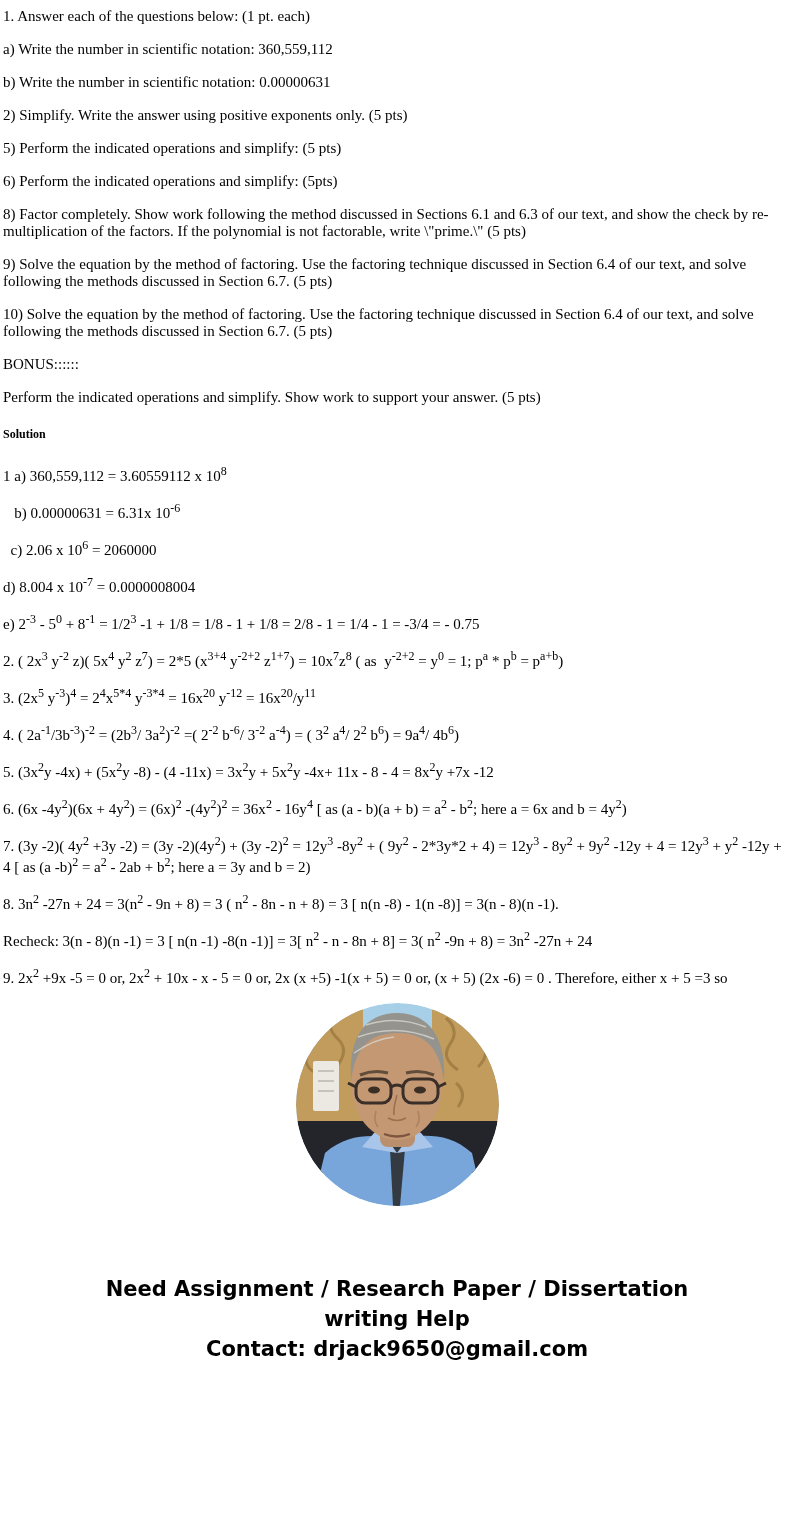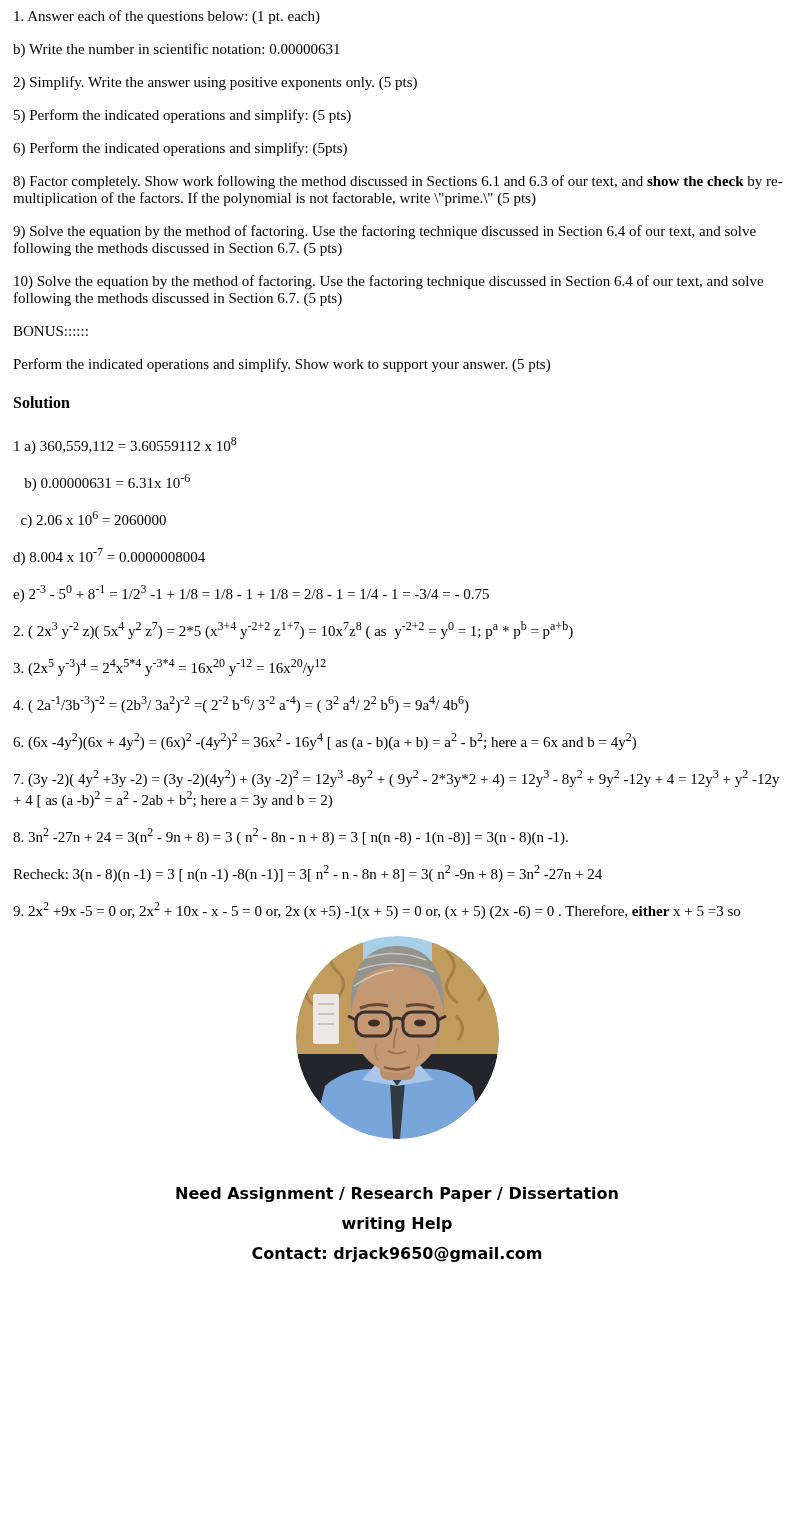--- a/index.html
+++ b/index.html
@@ -8,85 +8,87 @@
     min-height: 1523px;
     margin: 0 auto;
     background: #ffffff;
     color: #000000;
     font-family: "Liberation Serif", serif;
     font-size: 15px;
     line-height: normal;
     box-sizing: border-box;
     overflow: hidden;
   }
-  .doc { padding: 8px 9px 0 13px; }
+  .doc { padding: 8px 9px 0 3px; }
   .doc p {
     margin: 0 0 16px 0;
     white-space: pre-wrap;
   }
   .doc sup { font-size: 12px; }
-  .b { font-weight: bold; text-align: right; }
+  .b { font-weight: normal; text-align: right; }
   .solution-heading {
-    font-size: 16px;
+    font-size: 12px;
     font-weight: bold;
     margin: 21px 0 22px 0;
     font-family: "Liberation Serif", serif;
   }
   .avatar-wrap {
     margin: 6px auto 0 auto;
     width: 203px;
     height: 203px;
   }
   .avatar-wrap svg { display: block; border-radius: 50%; }
   .curtain-swirl { stroke: #8a6a35; stroke-width: 3; fill: none; opacity: 0.55; }
   .hair-streak { stroke: #d6d4cd; stroke-width: 1.5; fill: none; opacity: 0.8; }
   .panel-line { stroke: #b9b7ae; stroke-width: 1.5; }
   .face-line { stroke: #8f6848; stroke-width: 1.6; fill: none; opacity: 0.8; }
   .glasses-frame { fill: none; stroke: #3a2f28; stroke-width: 3; }
   .footer-banner {
-    margin-top: 40px;
+    margin-top: 68px;
     padding-bottom: 30px;
     text-align: center;
     font-family: "DejaVu Sans", sans-serif;
     font-weight: bold;
-    font-size: 16px;
+    font-size: 21px;
     line-height: 30px;
     color: #000000;
   }
 </style>
 </head>
 <body>
 
 <div class="page">
 
   <div class="doc">
     <section>
         <p><span>1. Answer each of the questions below: (1 pt. each)</span></p>
+        <p><span>a) Write the number in scientific notation: 360,559,112</span></p>
         <p><span>b) Write the number in scientific notation: 0.00000631</span></p>
         <p><span>2) Simplify. Write the answer using positive exponents only. (5 pts)</span></p>
         <p><span>5) Perform the indicated operations and simplify: (5 pts)</span></p>
         <p><span>6) Perform the indicated operations and simplify: (5pts)</span></p>
         <p><span>8) Factor completely. Show work following the method discussed in Sections 6.1 and 6.3 of our text, and </span><span class="b">show the check</span><span> by re-multiplication of the factors. If the polynomial is not factorable, write \"prime.\" (5 pts)</span></p>
         <p><span>9) Solve the equation by the method of factoring. Use the factoring technique discussed in Section 6.4 of our text, and solve following the methods discussed in Section 6.7. (5 pts)</span></p>
         <p><span>10) Solve the equation by the method of factoring. Use the factoring technique discussed in Section 6.4 of our text, and solve following the methods discussed in Section 6.7. (5 pts)</span></p>
         <p><span>BONUS::::::</span></p>
         <p><span>Perform the indicated operations and simplify. Show work to support your answer. (5 pts)</span></p>
       </section>
 
     <h2 class="solution-heading">Solution</h2>
 
     <section>
         <p><span>1 a) 360,559,112 = 3.60559112 x 10</span><sup>8</sup></p>
         <p><span>   b) 0.00000631 = 6.31x 10</span><sup>-6</sup></p>
         <p><span>  c) 2.06 x 10</span><sup>6</sup><span> = 2060000</span></p>
         <p><span>d) 8.004 x 10</span><sup>-7</sup><span> = 0.0000008004</span></p>
         <p><span>e) 2</span><sup>-3</sup><span> - 5</span><sup>0</sup><span> + 8</span><sup>-1</sup><span> = 1/2</span><sup>3</sup><span> -1 + 1/8 = 1/8 - 1 + 1/8 = 2/8 - 1 = 1/4 - 1 = -3/4 = - 0.75</span></p>
         <p><span>2. ( 2x</span><sup>3</sup><span> y</span><sup>-2</sup><span> z)( 5x</span><sup>4</sup><span> y</span><sup>2</sup><span> z</span><sup>7</sup><span>) = 2*5 (x</span><sup>3+4</sup><span> y</span><sup>-2+2</sup><span> z</span><sup>1+7</sup><span>) = 10x</span><sup>7</sup><span>z</span><sup>8</sup><span> ( as  y</span><sup>-2+2</sup><span> = y</span><sup>0</sup><span> = 1; p</span><sup>a</sup><span> * p</span><sup>b</sup><span> = p</span><sup>a+b</sup><span>)</span></p>
-        <p><span>3. (2x</span><sup>5</sup><span> y</span><sup>-3</sup><span>)</span><sup>4</sup><span> = 2</span><sup>4</sup><span>x</span><sup>5*4</sup><span> y</span><sup>-3*4</sup><span> = 16x</span><sup>20</sup><span> y</span><sup>-12</sup><span> = 16x</span><sup>20</sup><span>/y</span><sup>12</sup></p>
+        <p><span>3. (2x</span><sup>5</sup><span> y</span><sup>-3</sup><span>)</span><sup>4</sup><span> = 2</span><sup>4</sup><span>x</span><sup>5*4</sup><span> y</span><sup>-3*4</sup><span> = 16x</span><sup>20</sup><span> y</span><sup>-12</sup><span> = 16x</span><sup>20</sup><span>/y</span><sup>11</sup></p>
         <p><span>4. ( 2a</span><sup>-1</sup><span>/3b</span><sup>-3</sup><span>)</span><sup>-2</sup><span> = (2b</span><sup>3</sup><span>/ 3a</span><sup>2</sup><span>)</span><sup>-2</sup><span> =( 2</span><sup>-2</sup><span> b</span><sup>-6</sup><span>/ 3</span><sup>-2</sup><span> a</span><sup>-4</sup><span>) = ( 3</span><sup>2</sup><span> a</span><sup>4</sup><span>/ 2</span><sup>2</sup><span> b</span><sup>6</sup><span>) = 9a</span><sup>4</sup><span>/ 4b</span><sup>6</sup><span>)</span></p>
+        <p><span>5. (3x</span><sup>2</sup><span>y -4x) + (5x</span><sup>2</sup><span>y -8) - (4 -11x) = 3x</span><sup>2</sup><span>y + 5x</span><sup>2</sup><span>y -4x+ 11x - 8 - 4 = 8x</span><sup>2</sup><span>y +7x -12</span></p>
         <p><span>6. (6x -4y</span><sup>2</sup><span>)(6x + 4y</span><sup>2</sup><span>) = (6x)</span><sup>2</sup><span> -(4y</span><sup>2</sup><span>)</span><sup>2</sup><span> = 36x</span><sup>2</sup><span> - 16y</span><sup>4</sup><span> [ as (a - b)(a + b) = a</span><sup>2</sup><span> - b</span><sup>2</sup><span>; here a = 6x and b = 4y</span><sup>2</sup><span>)</span></p>
         <p><span>7. (3y -2)( 4y</span><sup>2</sup><span> +3y -2) = (3y -2)(4y</span><sup>2</sup><span>) + (3y -2)</span><sup>2</sup><span> = 12y</span><sup>3</sup><span> -8y</span><sup>2</sup><span> + ( 9y</span><sup>2</sup><span> - 2*3y*2 + 4) = 12y</span><sup>3</sup><span> - 8y</span><sup>2</sup><span> + 9y</span><sup>2</sup><span> -12y + 4 = 12y</span><sup>3</sup><span> + y</span><sup>2</sup><span> -12y + 4 [ as (a -b)</span><sup>2</sup><span> = a</span><sup>2</sup><span> - 2ab + b</span><sup>2</sup><span>; here a = 3y and b = 2)</span></p>
         <p><span>8. 3n</span><sup>2</sup><span> -27n + 24 = 3(n</span><sup>2</sup><span> - 9n + 8) = 3 ( n</span><sup>2</sup><span> - 8n - n + 8) = 3 [ n(n -8) - 1(n -8)] = 3(n - 8)(n -1).</span></p>
         <p><span>Recheck: 3(n - 8)(n -1) = 3 [ n(n -1) -8(n -1)] = 3[ n</span><sup>2</sup><span> - n - 8n + 8] = 3( n</span><sup>2</sup><span> -9n + 8) = 3n</span><sup>2</sup><span> -27n + 24</span></p>
         <p><span>9. 2x</span><sup>2</sup><span> +9x -5 = 0 or, 2x</span><sup>2</sup><span> + 10x - x - 5 = 0 or, 2x (x +5) -1(x + 5) = 0 or, (x + 5) (2x -6) = 0 . Therefore, </span><span class="b">either</span><span> x + 5 =3 so</span></p>
       </section>
   </div>
 
   <figure class="avatar-wrap" style="margin:6px auto 0;">
     <svg viewBox="0 0 203 203" width="203" height="203" role="img">

